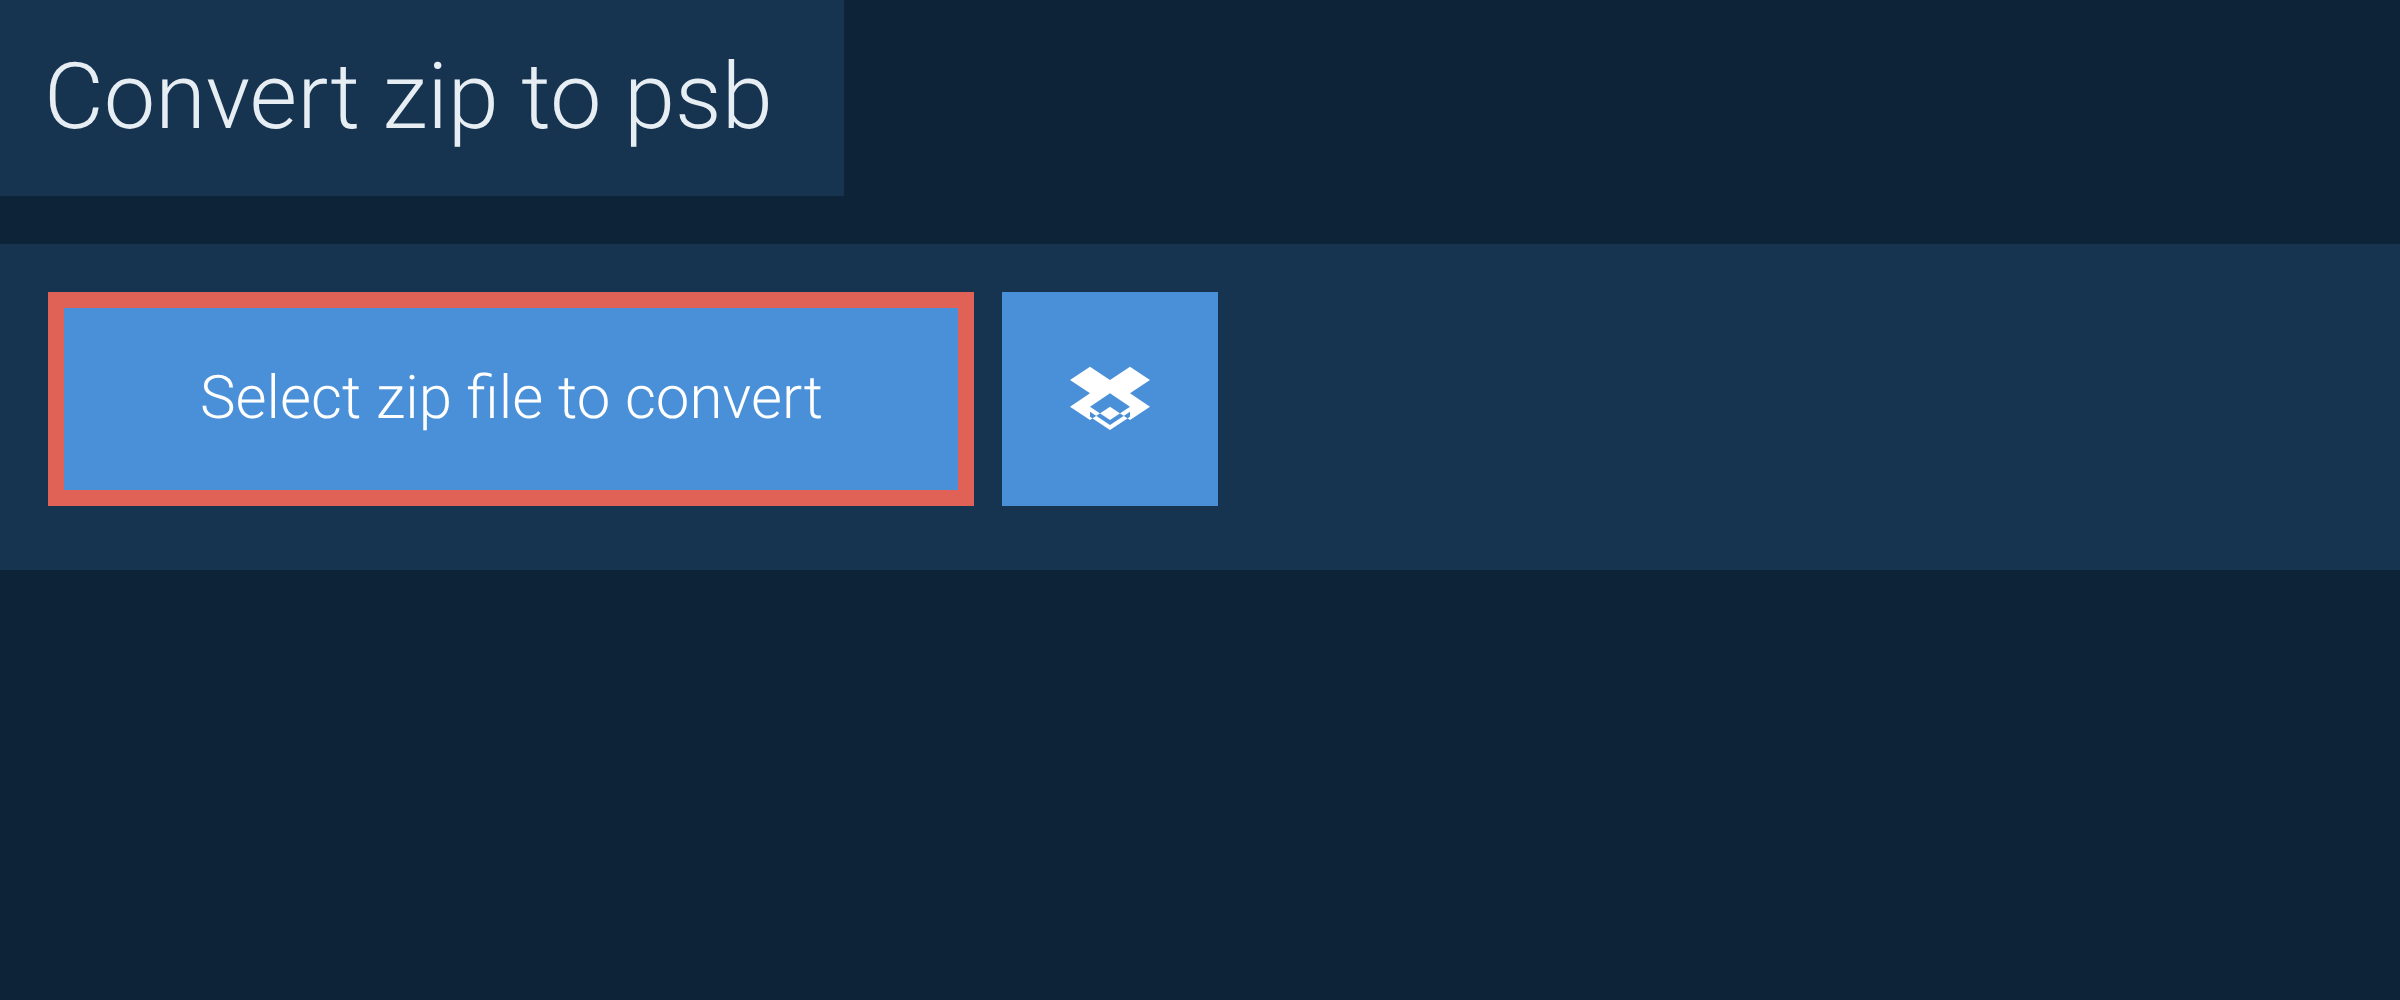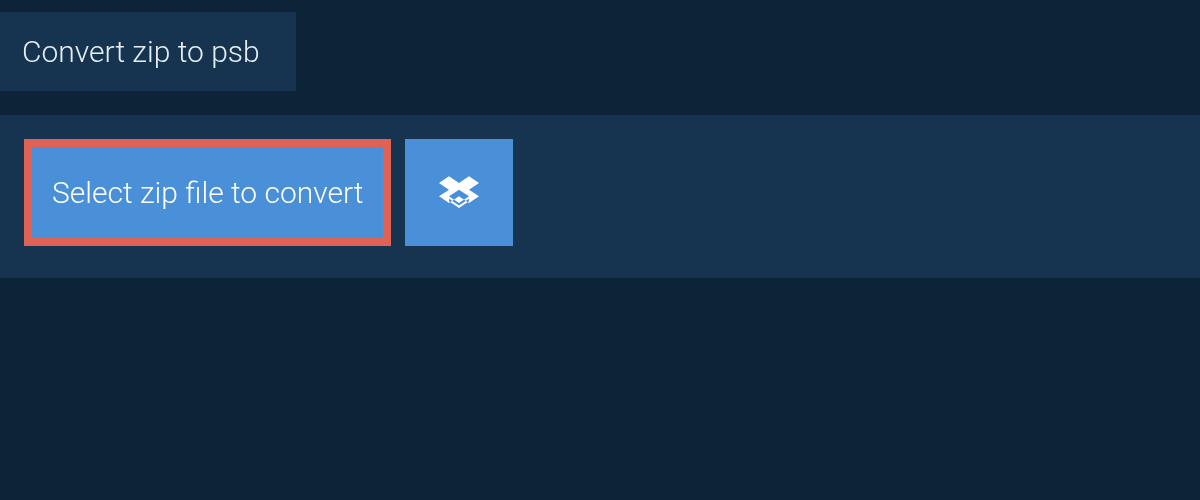--- a/index.html
+++ b/index.html
@@ -12,43 +12,42 @@
       height: 500px;
       background: #0d2438;
       font-family: -apple-system, BlinkMacSystemFont, "Segoe UI", Roboto, Helvetica, Arial, sans-serif;
       color: #e6edf3;
       overflow: hidden;
     }
     .header-tab {
       background: #163450;
       display: inline-block;
       padding: 22px 36px 22px 22px;
-      margin-top: 12px;
       margin-left: 0;
-      font-size: 30px;
+      font-size: 46px;
       font-weight: 300;
       color: #e6edf3;
     }
     .content-area {
       background: #163450;
       padding: 24px 24px 32px 24px;
       margin-top: 24px;
       margin-left: 0;
       width: 100%;
     }
     .button-row {
       display: flex;
       gap: 14px;
       align-items: stretch;
     }
     .select-button {
       background: #4a90d9;
       color: #ffffff;
       border: 8px solid #e06257;
-      padding: 28px 20px;
+      padding: 28px 68px;
       font-size: 30px;
       font-weight: 300;
       cursor: pointer;
       display: flex;
       align-items: center;
       justify-content: center;
     }
     .dropbox-button {
       background: #4a90d9;
       color: #ffffff;

